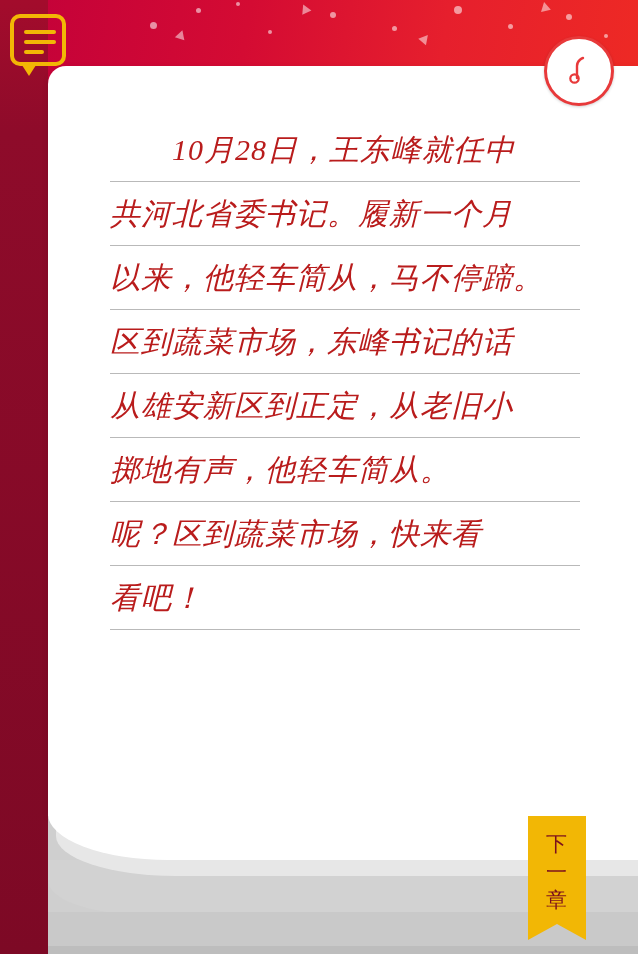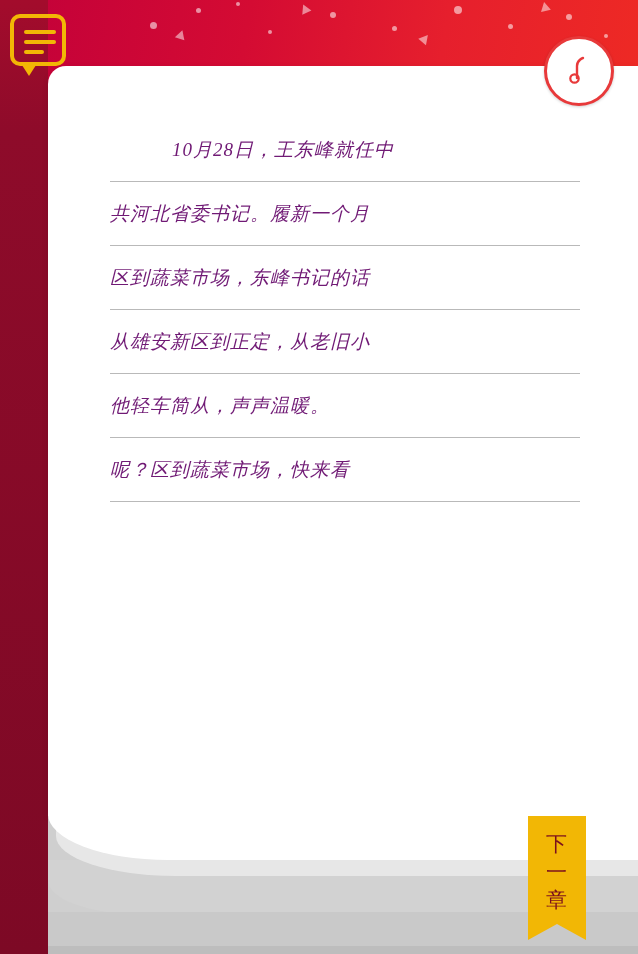--- a/index.html
+++ b/index.html
@@ -148,23 +148,23 @@
 
   
   .article {
     position: absolute;
     left: 62px; top: 52px;
     width: 470px;
   }
   .line {
     position: relative;
     font-family: "Liberation Serif", serif;
-    font-size: 19px;
+    font-size: 30px;
     line-height: 64px;
-    color: #701a75;
+    color: #b91c1c;
     white-space: nowrap;
     letter-spacing: 1px;
     font-style: italic;
     border-bottom: 1px solid #b9b9b9;
     height: 64px;
     box-sizing: border-box;
   }
   .line.indent { text-indent: 62px; }
   .line.blank { border-bottom: none; }
 
@@ -252,24 +252,26 @@
     </svg>
   </div>
 
   <div class="paper-shadow-layer2"></div>
   <div class="paper-shadow-layer"></div>
 
   <div class="paper">
     <div class="article">
       <div class="line indent">10月28日，王东峰就任中</div>
       <div class="line">共河北省委书记。履新一个月</div>
+      <div class="line">以来，他轻车简从，马不停蹄。</div>
       <div class="line">区到蔬菜市场，东峰书记的话</div>
       <div class="line">从雄安新区到正定，从老旧小</div>
-      <div class="line">他轻车简从，声声温暖。</div>
+      <div class="line">掷地有声，他轻车简从。</div>
       <div class="line">呢？区到蔬菜市场，快来看</div>
+      <div class="line">看吧！</div>
       <div class="line blank"></div>
     </div>
   </div>
   <div class="paper-bottom-curve"></div>
 
   <div class="ribbon">
     <div class="ribbon-body">
       <div>下</div>
       <div>一</div>
       <div>章</div>

